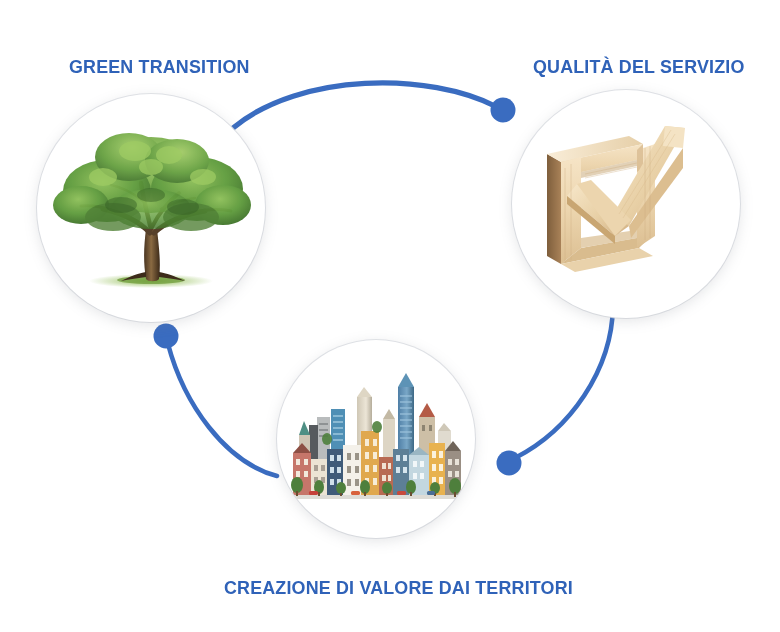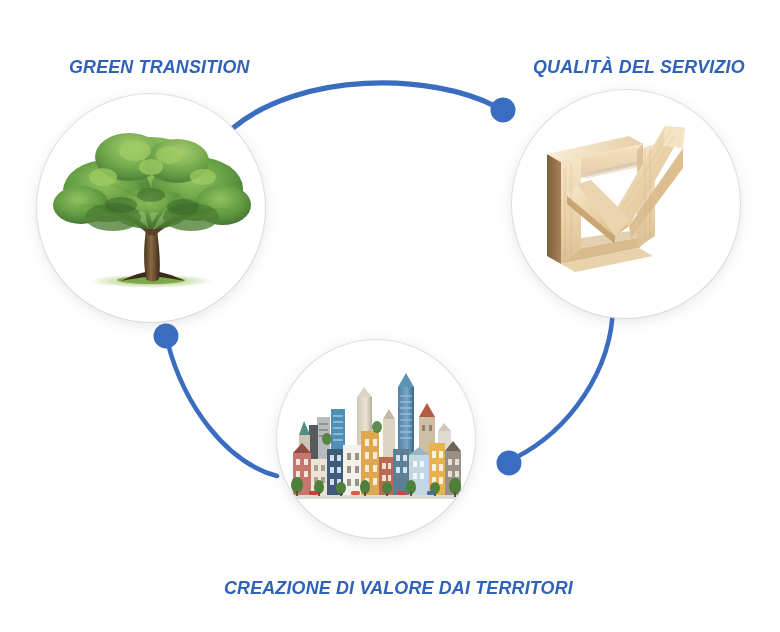--- a/index.html
+++ b/index.html
@@ -11,21 +11,20 @@
   body {
     font-family: "Liberation Sans", sans-serif;
   }
 
   #diagram {
     position: relative;
     width: 780px;
     height: 632px;
     background: #ffffff;
     overflow: hidden;
-    font-style: italic;
   }
 
   
   #connectors {
     position: absolute;
     left: 0;
     top: 0;
     width: 780px;
     height: 632px;
     z-index: 1;

